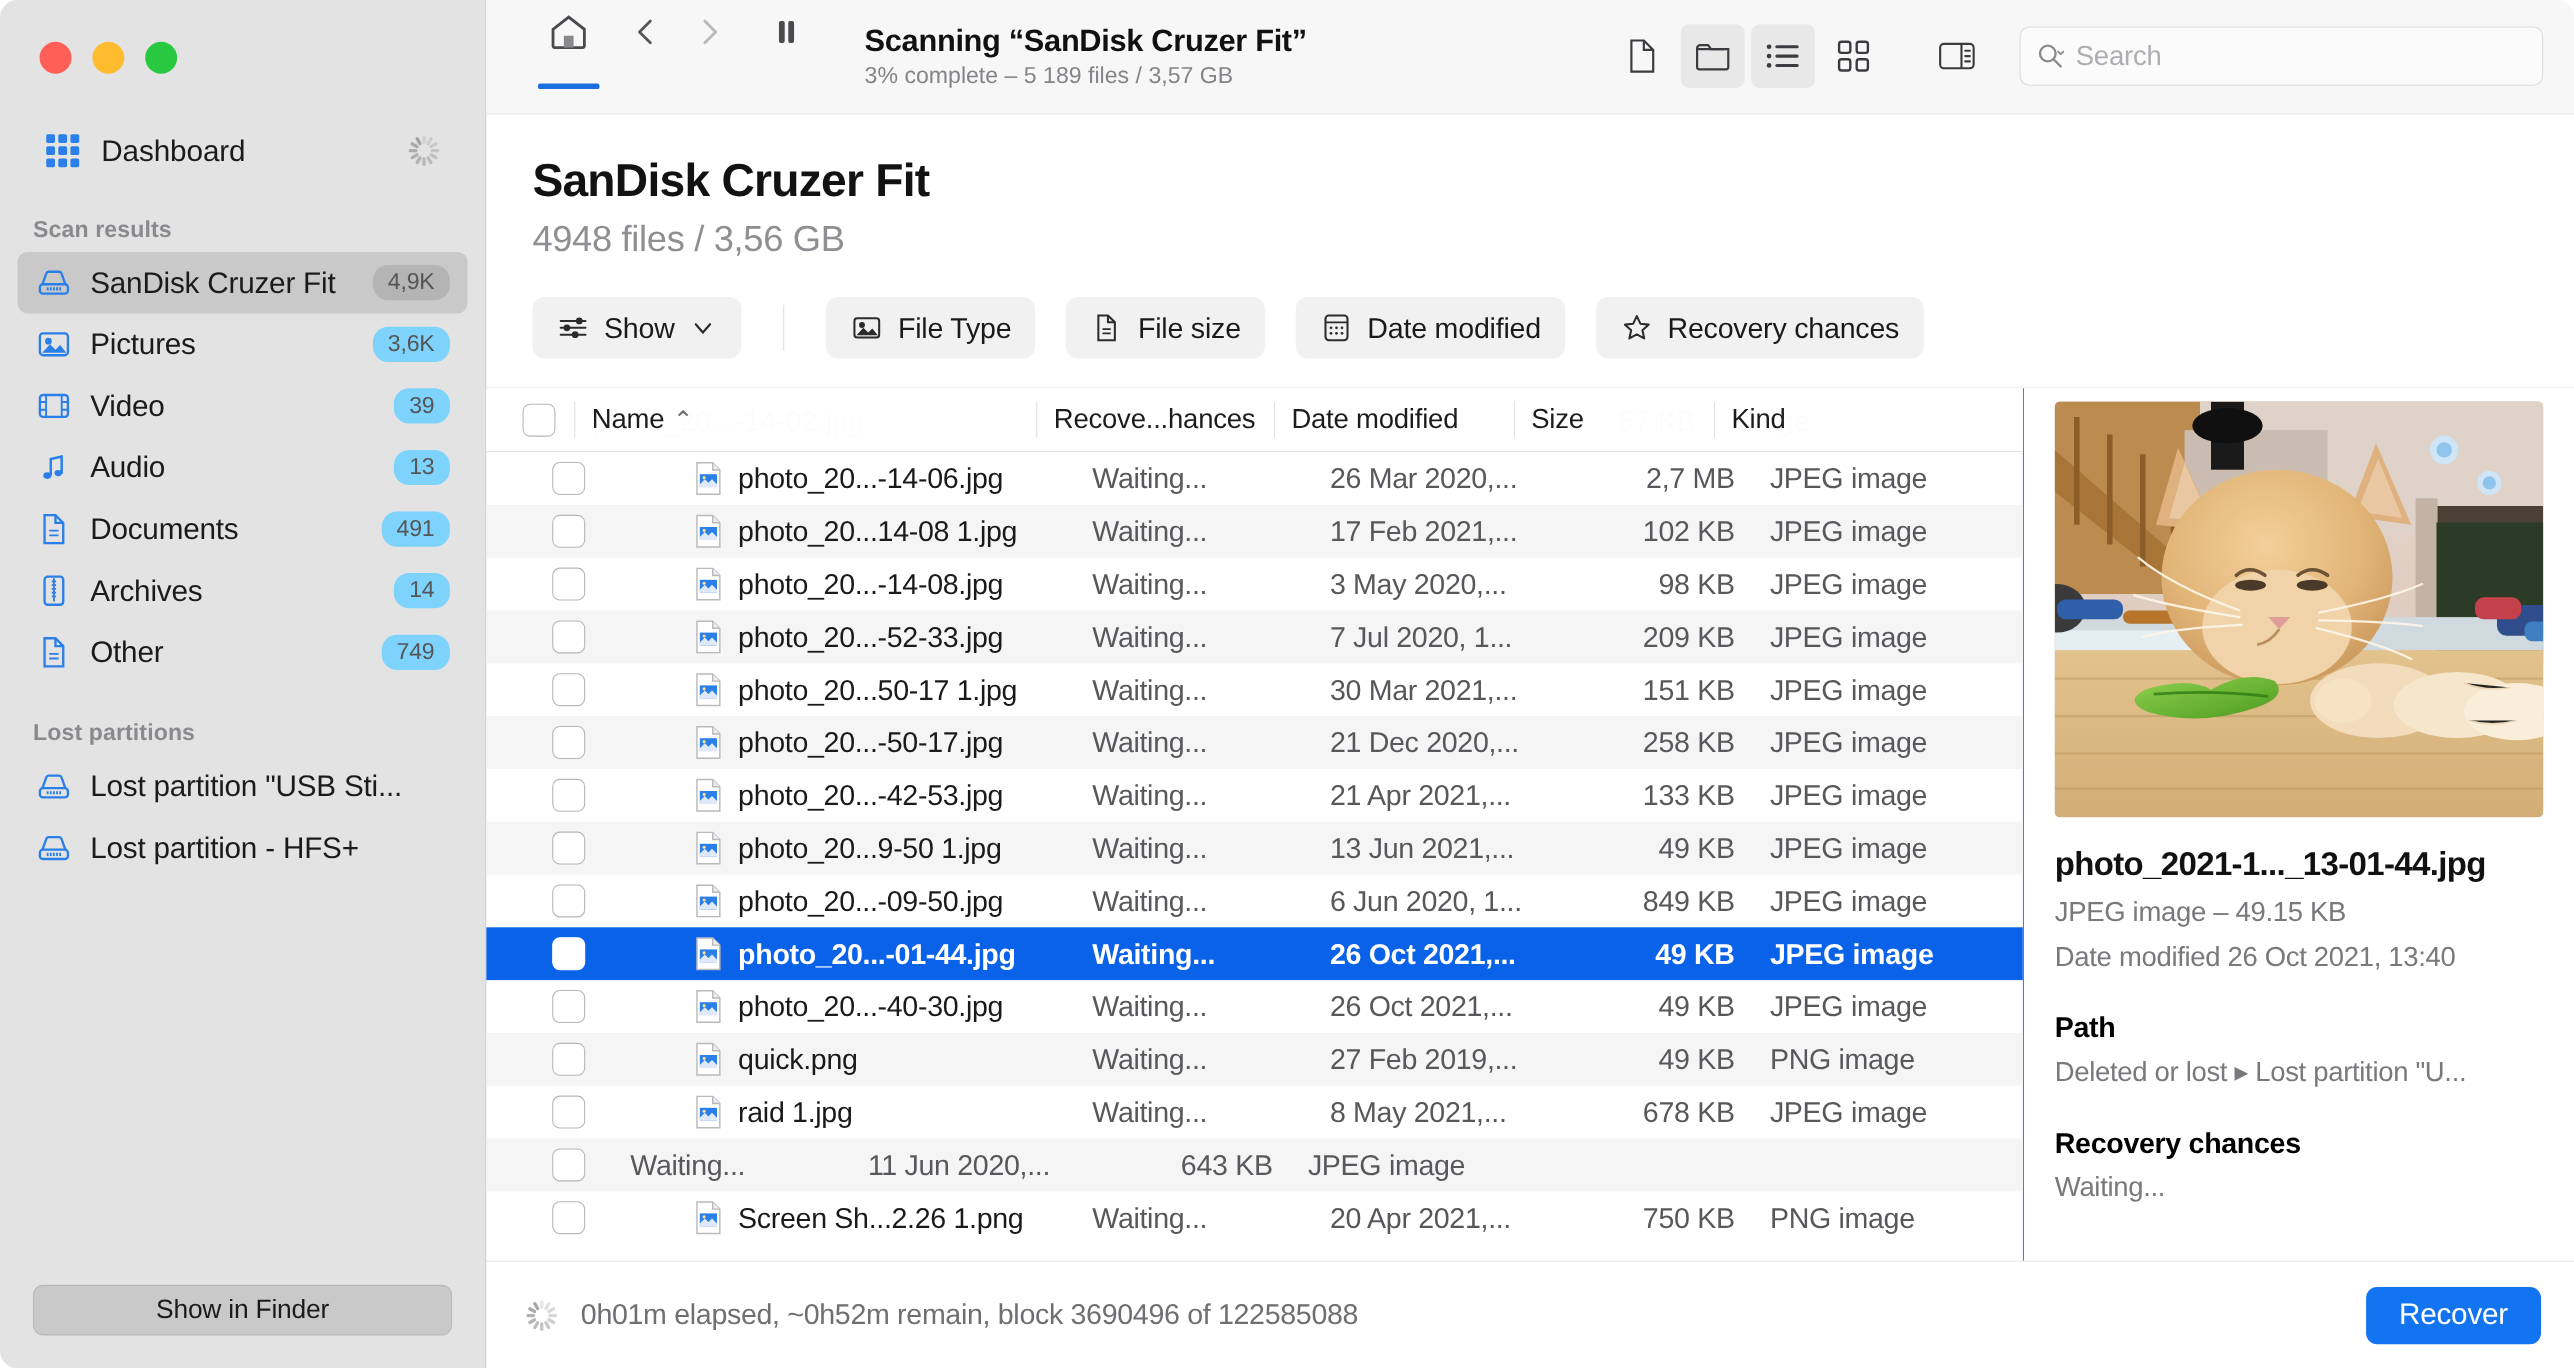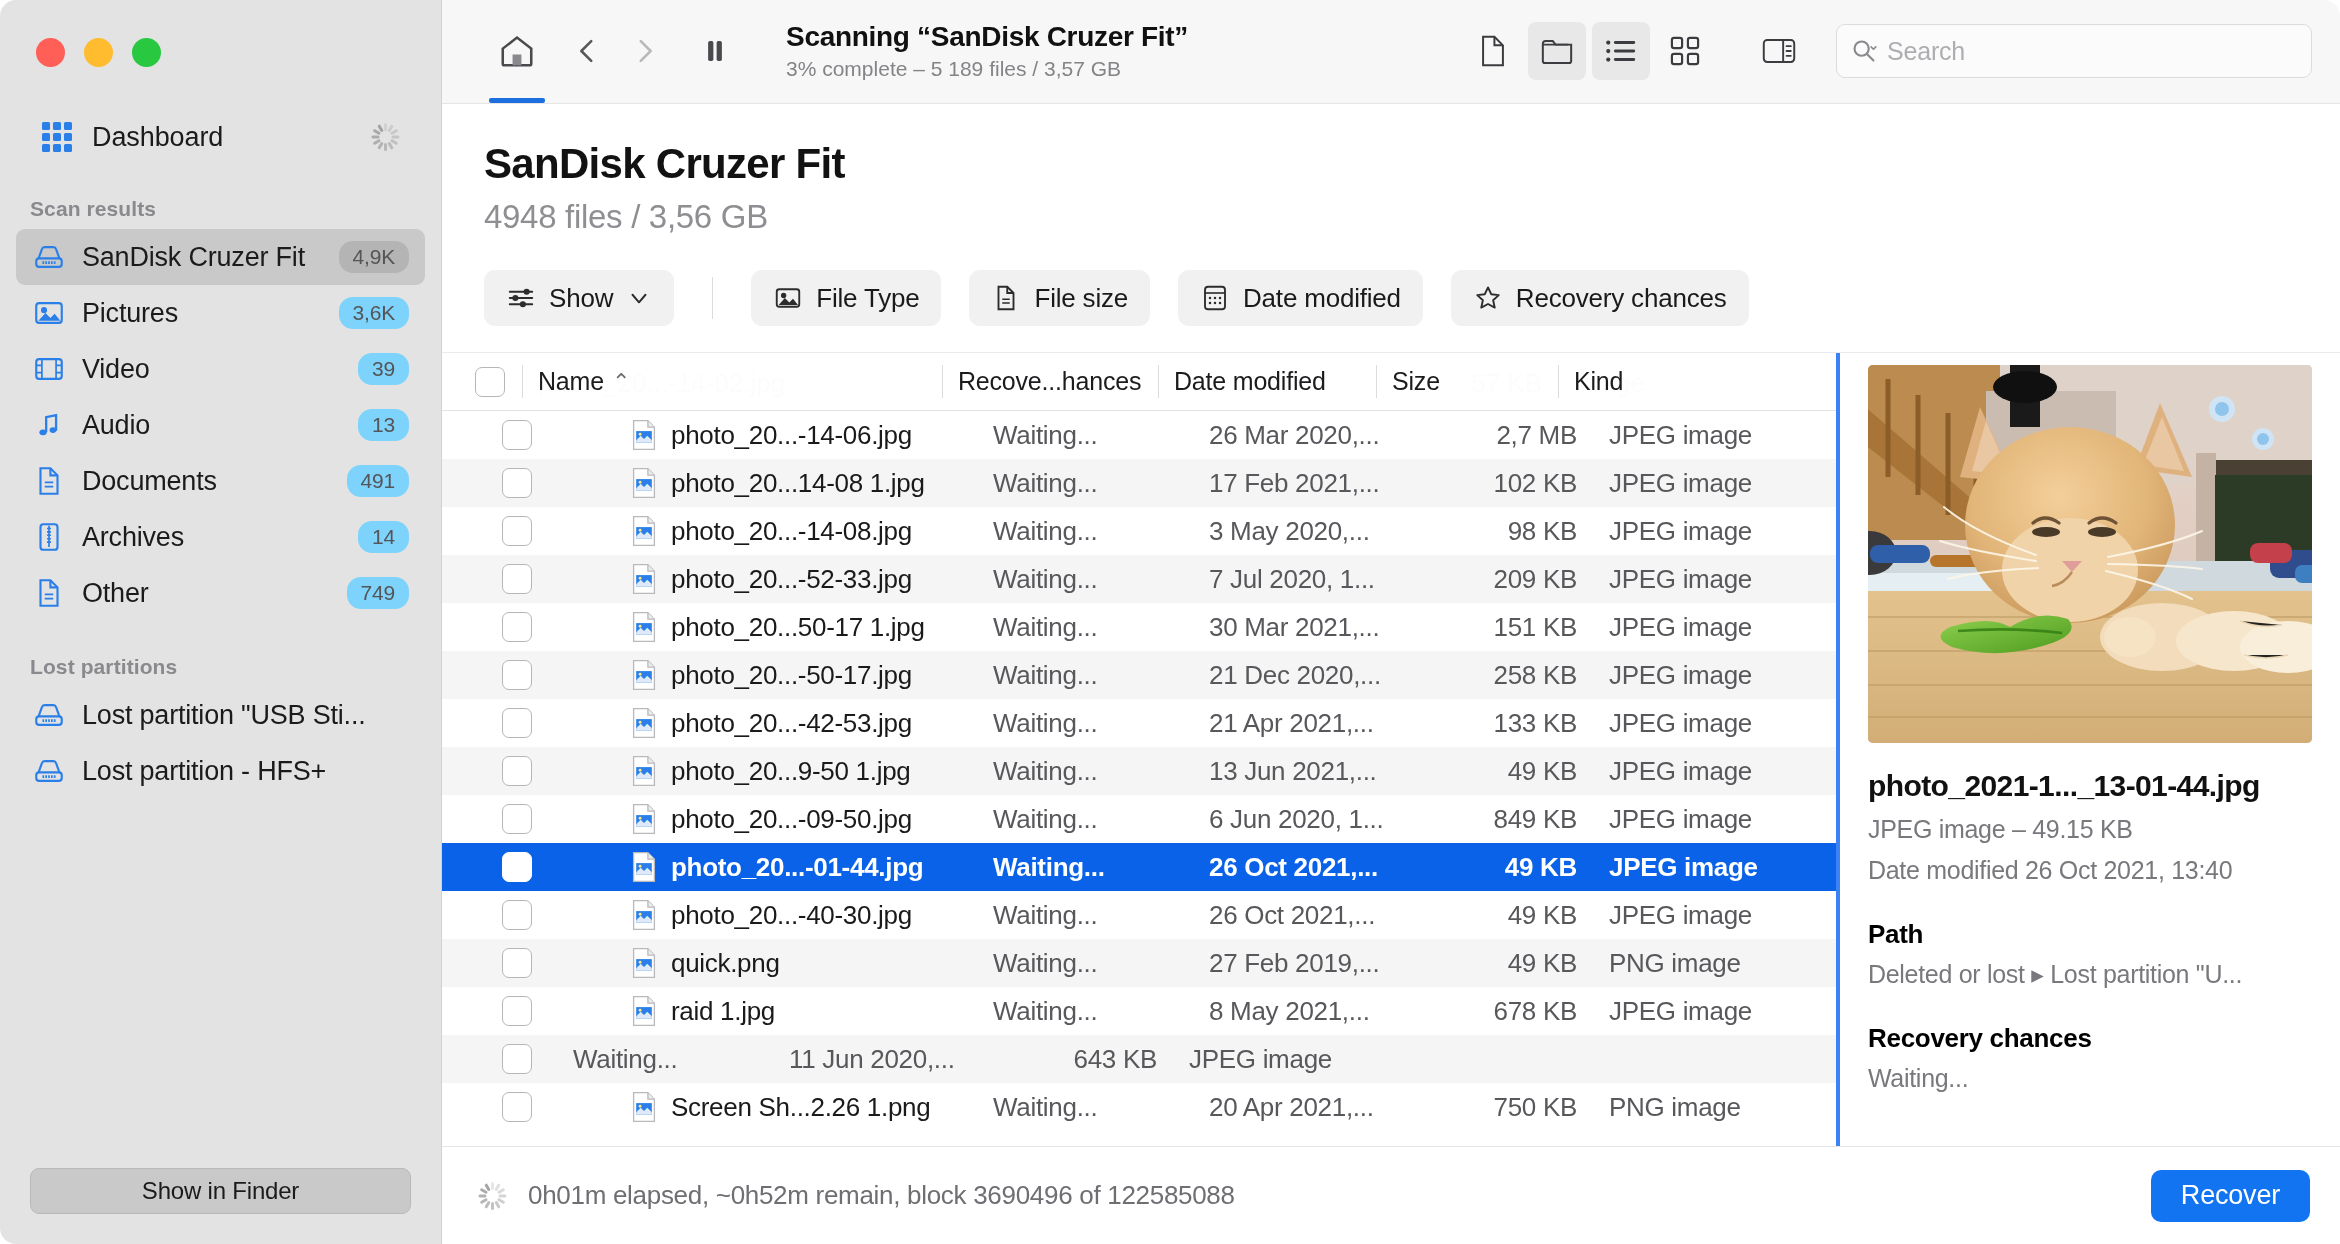--- a/index.html
+++ b/index.html
@@ -151,21 +151,20 @@
     flex-direction: column;
     min-width: 0;
     background: #ffffff;
   }
 
   
   .toolbar {
     height: 104px;
     flex: 0 0 104px;
     display: flex;
-    align-items: center;
     padding: 0 28px 1px 24px;
     background: #f7f7f7;
     border-bottom: 1px solid #e6e6e6;
     position: relative;
   }
   .tb-btn {
     width: 58px; height: 58px;
     display: flex; align-items: center; justify-content: center;
     border-radius: 8px;
     flex: 0 0 auto;
@@ -276,21 +275,21 @@
     margin-top: 26px;
     border-top: 1px solid #ebebeb;
   }
   .table-wrap {
     flex: 1;
     min-width: 0;
     display: flex;
     flex-direction: column;
     position: relative;
     overflow: hidden;
-    border-right: 4px solid #3b82f6;
+    border-right: 1px solid #3b82f6;
   }
 
   .ghost-row {
     position: absolute;
     top: 6px; left: 0; right: 0;
     height: 48px;
     display: flex;
     align-items: center;
     opacity: 0.13;
     font-size: 26px;

